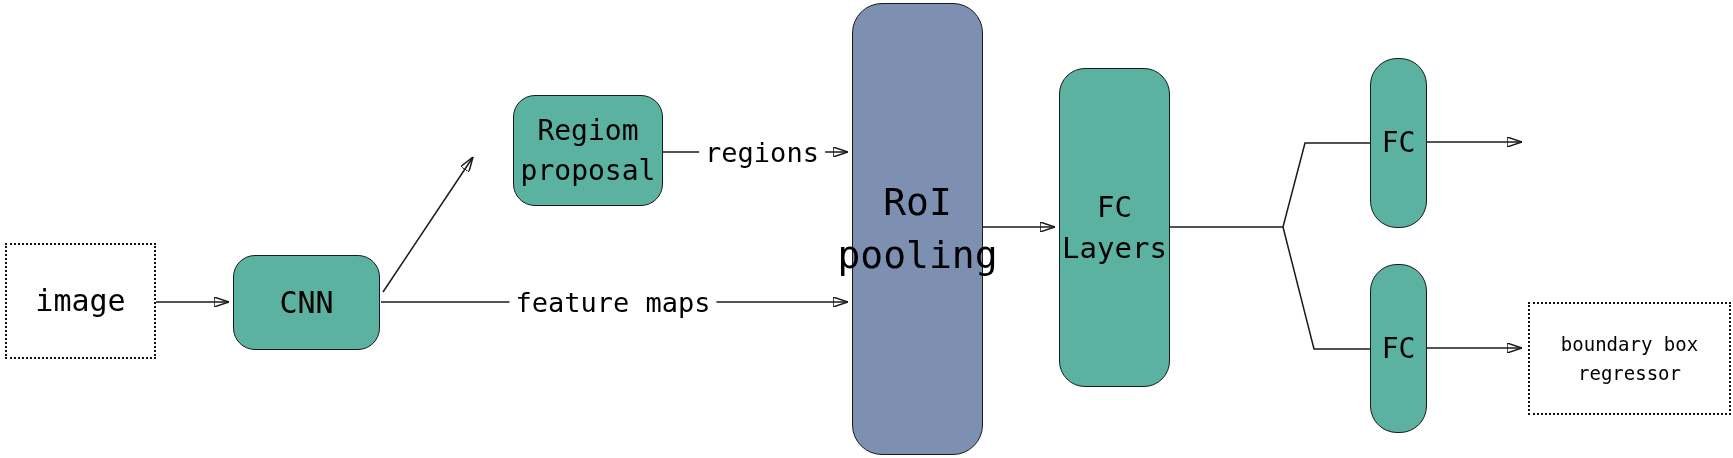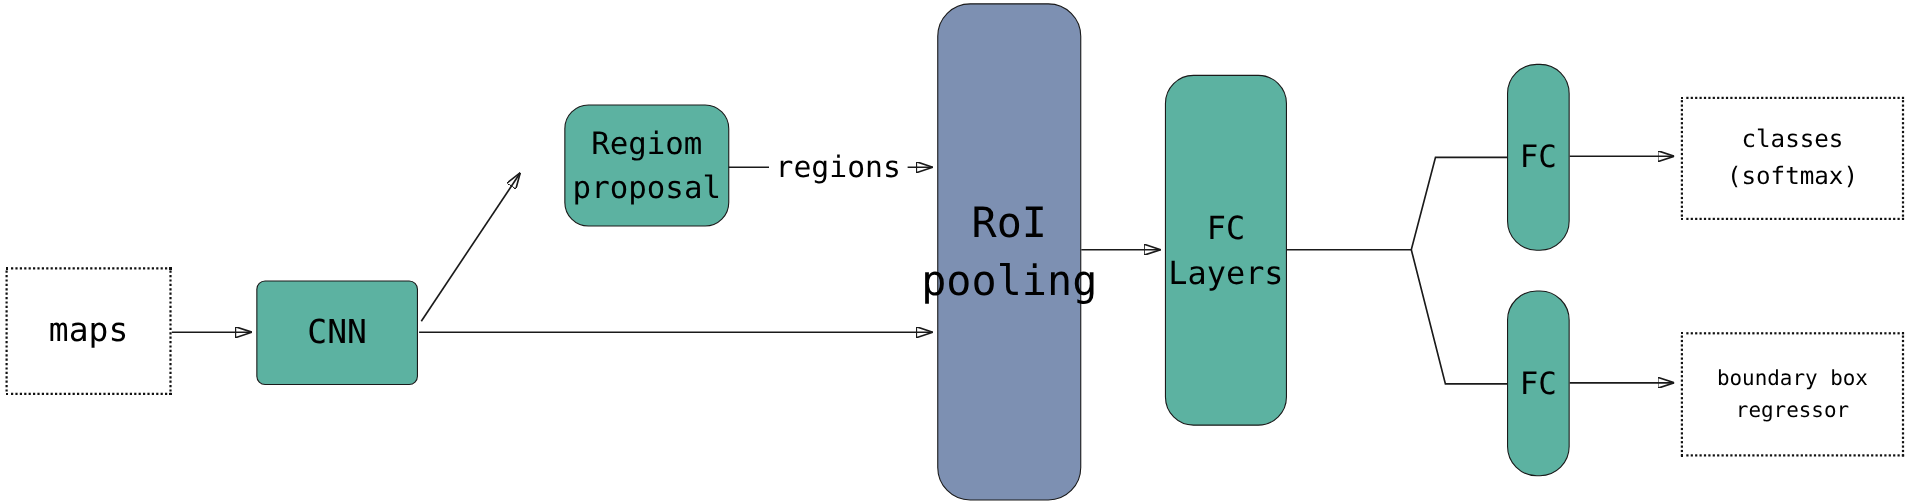--- a/index.html
+++ b/index.html
@@ -31,21 +31,21 @@
     background:var(--teal);
     border:1.7px solid var(--line);
   }
   .blue{background:var(--blue);}
   .dotted{
     background:var(--bg);
     border:2px dotted #111;
   }
   
   #n-image{left:5px;top:243px;width:151px;height:116px;font-size:30px;}
-  #n-cnn{left:233px;top:255px;width:147px;height:95px;border-radius:8px;font-size:30px;}
+  #n-cnn{left:233px;top:255px;width:147px;height:95px;border-radius:22px;font-size:30px;}
   #n-region{left:477px;top:95px;width:150px;height:111px;border-radius:22px;font-size:28px;margin-left:36px;}
   #n-roi{left:852px;top:3px;width:131px;height:452px;border-radius:30px;font-size:38px;}
   #n-fclayers{left:1059px;top:68px;width:111px;height:319px;border-radius:26px;font-size:29px;}
   #n-fctop{left:1370px;top:58px;width:57px;height:170px;border-radius:27px;font-size:28px;}
   #n-fcbottom{left:1370px;top:264px;width:57px;height:169px;border-radius:27px;font-size:28px;}
   #n-classes{left:1528px;top:88px;width:203px;height:112px;font-size:22px;line-height:1.5;}
   #n-boundary{left:1528px;top:302px;width:203px;height:113px;font-size:19px;line-height:1.5;}
   .edge-label{
     position:absolute;
     transform:translate(-50%,-50%);
@@ -72,39 +72,38 @@
     <path d="M383,292 L473,157" marker-end="url(#arrow)"></path>
     <path d="M627,152 L848,152" marker-end="url(#arrow)"></path>
     <path d="M381,302 L848,302" marker-end="url(#arrow)"></path>
     <path d="M983,227 L1055,227" marker-end="url(#arrow)"></path>
     <path d="M1170,227 L1283,227 L1305,143 L1370,143"></path>
     <path d="M1283,227 L1314,349 L1370,349"></path>
     <path d="M1427,142 L1522,142" marker-end="url(#arrow)"></path>
     <path d="M1427,348 L1522,348" marker-end="url(#arrow)"></path>
   </svg>
 
-  <div class="node dotted" id="n-image">maps</div>
+  <div class="node dotted" id="n-image">image</div>
 
   <div class="node solid" id="n-cnn">CNN</div>
 
   <div class="node solid" id="n-region">Regiom
 proposal</div>
 
   <div class="node solid blue" id="n-roi">RoI
 pooling</div>
 
   <div class="node solid" id="n-fclayers">FC
 Layers</div>
 
   <div class="node solid" id="n-fctop">FC</div>
 
   <div class="node solid" id="n-fcbottom">FC</div>
 
-  <div class="node dotted" id="n-classes">classes
-(softmax)</div>
 
   <div class="node dotted" id="n-boundary">boundary box
 regressor</div>
 
   <div class="edge-label" id="lbl-regions">regions</div>
 
+  <div class="edge-label" id="lbl-featuremaps">feature maps</div>
 
 </div>
 
 </body></html>

